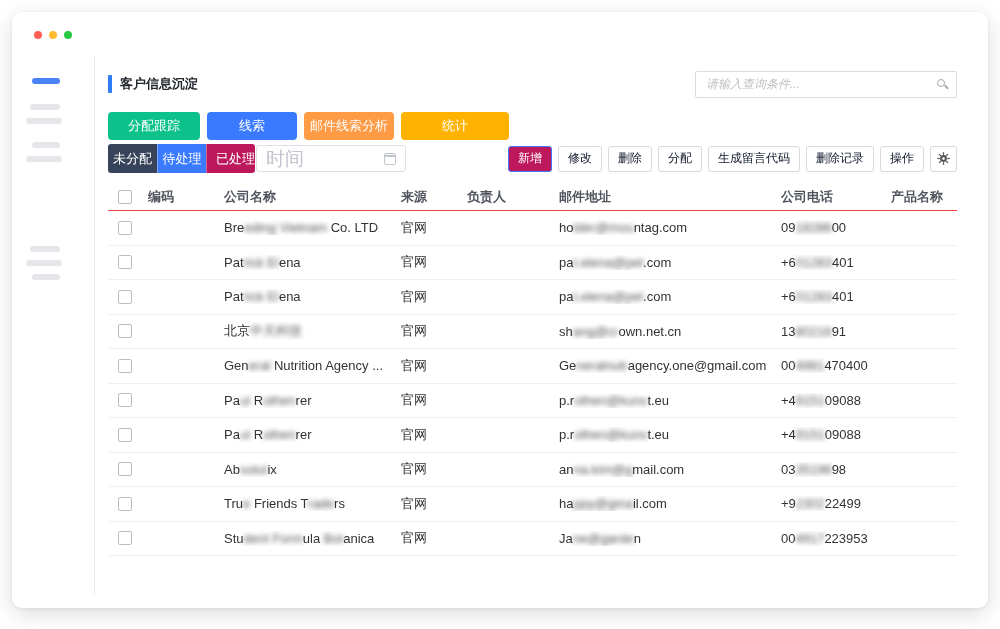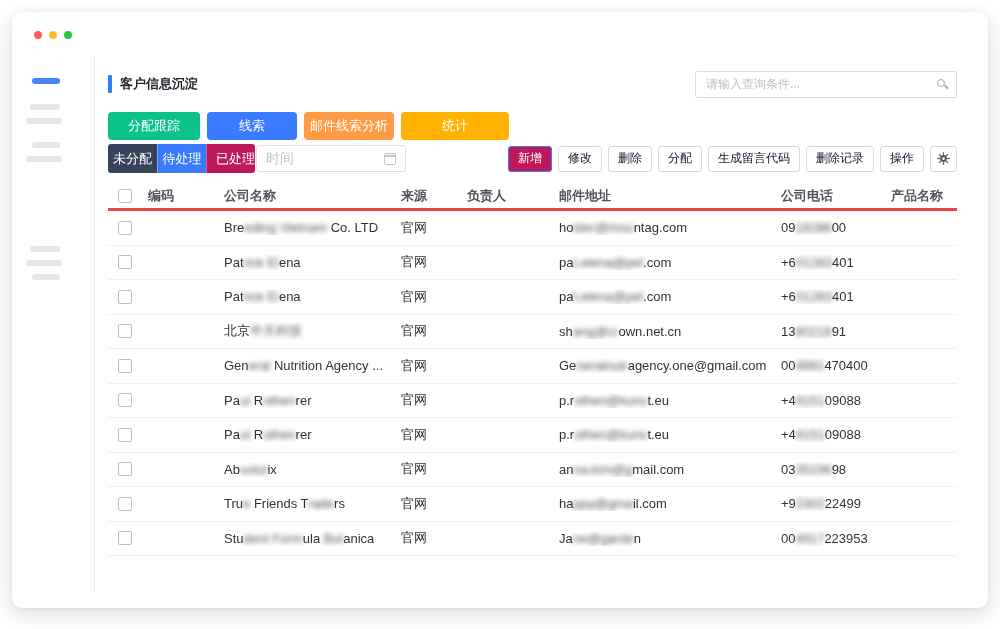--- a/index.html
+++ b/index.html
@@ -19,21 +19,21 @@
   .main { position:absolute; left:83px; top:52px; right:0; padding:0 31px 0 13px; }
 
   .header-row { display:flex; align-items:center; justify-content:space-between; height:40px; }
   .page-title-wrap { display:flex; align-items:center; }
   .accent { width:4px; height:18px; background:#2f7cf6; border-radius:1px; margin-right:8px; }
   .page-title-wrap h1 { font-size:13px; font-weight:700; color:#23272e; }
 
   .search-box { position:relative; width:262px; }
   .search-box input { width:100%; height:27px; border:1px solid #dcdcdc; border-radius:2px;
                       padding:0 28px 0 10px; font-size:12px; color:#14532d; outline:none;
-                      font-family:inherit; }
+                      font-family:inherit;font-style:italic; }
   .search-box input::placeholder { color:#bfbfbf; }
   .icon-search { position:absolute; right:12px; top:8px; width:8px; height:8px;
                  border:1.5px solid #aaa; border-radius:50%; }
   .icon-search::after { content:""; position:absolute; width:5px; height:1.5px; background:#aaa;
                         transform:rotate(45deg); right:-4.5px; bottom:-1.5px; }
 
   .action-row { display:flex; gap:7px; margin-top:8px; }
   .nav-btn { height:28px; border:none; border-radius:4px; color:#fff; font-size:13px;
              cursor:pointer; font-family:inherit; }
   .nav-btn:nth-child(1){ width:92px; }
@@ -43,35 +43,35 @@
 
   .filter-row { display:flex; align-items:center; margin-top:4px; }
   .seg { display:flex; border-radius:3px; overflow:hidden; }
   .seg-item { width:49px; height:29px; line-height:29px; text-align:center; color:#fff;
               font-size:13px; cursor:pointer; }
   .seg-item + .seg-item { border-left:1px solid rgba(255,255,255,.35); }
 
   .date-input { width:150px; height:27px; border:1px solid #dcdfe6; border-radius:3px;
                 display:flex; align-items:center; justify-content:space-between;
                 padding:0 9px; margin-left:1px; background:#fff; cursor:pointer; }
-  .date-ph { font-size:14px; color:#c0c4cc; }
+  .date-ph { font-size:19px; color:#c0c4cc; }
   .icon-cal { width:12px; height:12px; border:1.5px solid #c0c4cc; border-radius:2px;
               position:relative; display:inline-block; }
   .icon-cal::before { content:""; position:absolute; left:0; right:0; top:1.5px; height:1.5px; background:#c0c4cc; }
 
   .toolbar { margin-left:auto; display:flex; gap:6px; align-items:center; }
   .tb { height:26px; padding:0 9px; background:#fff; border:1px solid #d9d9d9; border-radius:3px;
         font-size:12px; color:#0f172a; cursor:pointer; font-family:inherit; white-space:nowrap; }
   .tb.primary { border-color:#3a7afe; color:#fff; }
   .tb.icon-btn { width:27px; padding:0; display:flex; align-items:center; justify-content:center; }
 
   .table { margin-top:10px; }
   .thead, .trow { display:grid; grid-template-columns:40px 76px 177px 66px 92px 222px 110px 1fr;
                   align-items:center; }
-  .thead { height:28px; border-bottom:3px solid #ef4444; font-size:13px; font-weight:600; color:#50555e; }
+  .thead { height:28px; border-bottom:1px solid #ef4444; font-size:13px; font-weight:600; color:#50555e; }
   .trow { height:34.5px; border-bottom:1px solid #f0f0f0; font-size:13px; color:#333; }
   .cell { overflow:hidden; white-space:nowrap; padding-right:8px; }
   .cell.chk { padding-left:10px; }
   .cell.chk input { appearance:none; -webkit-appearance:none; width:14px; height:14px;
                     border:1px solid #b9bdc5; border-radius:2px; background:#fff;
                     cursor:pointer; display:block; }
   .bl { filter:blur(2.5px); opacity:.85; }
 </style>
 </head>
 <body>

